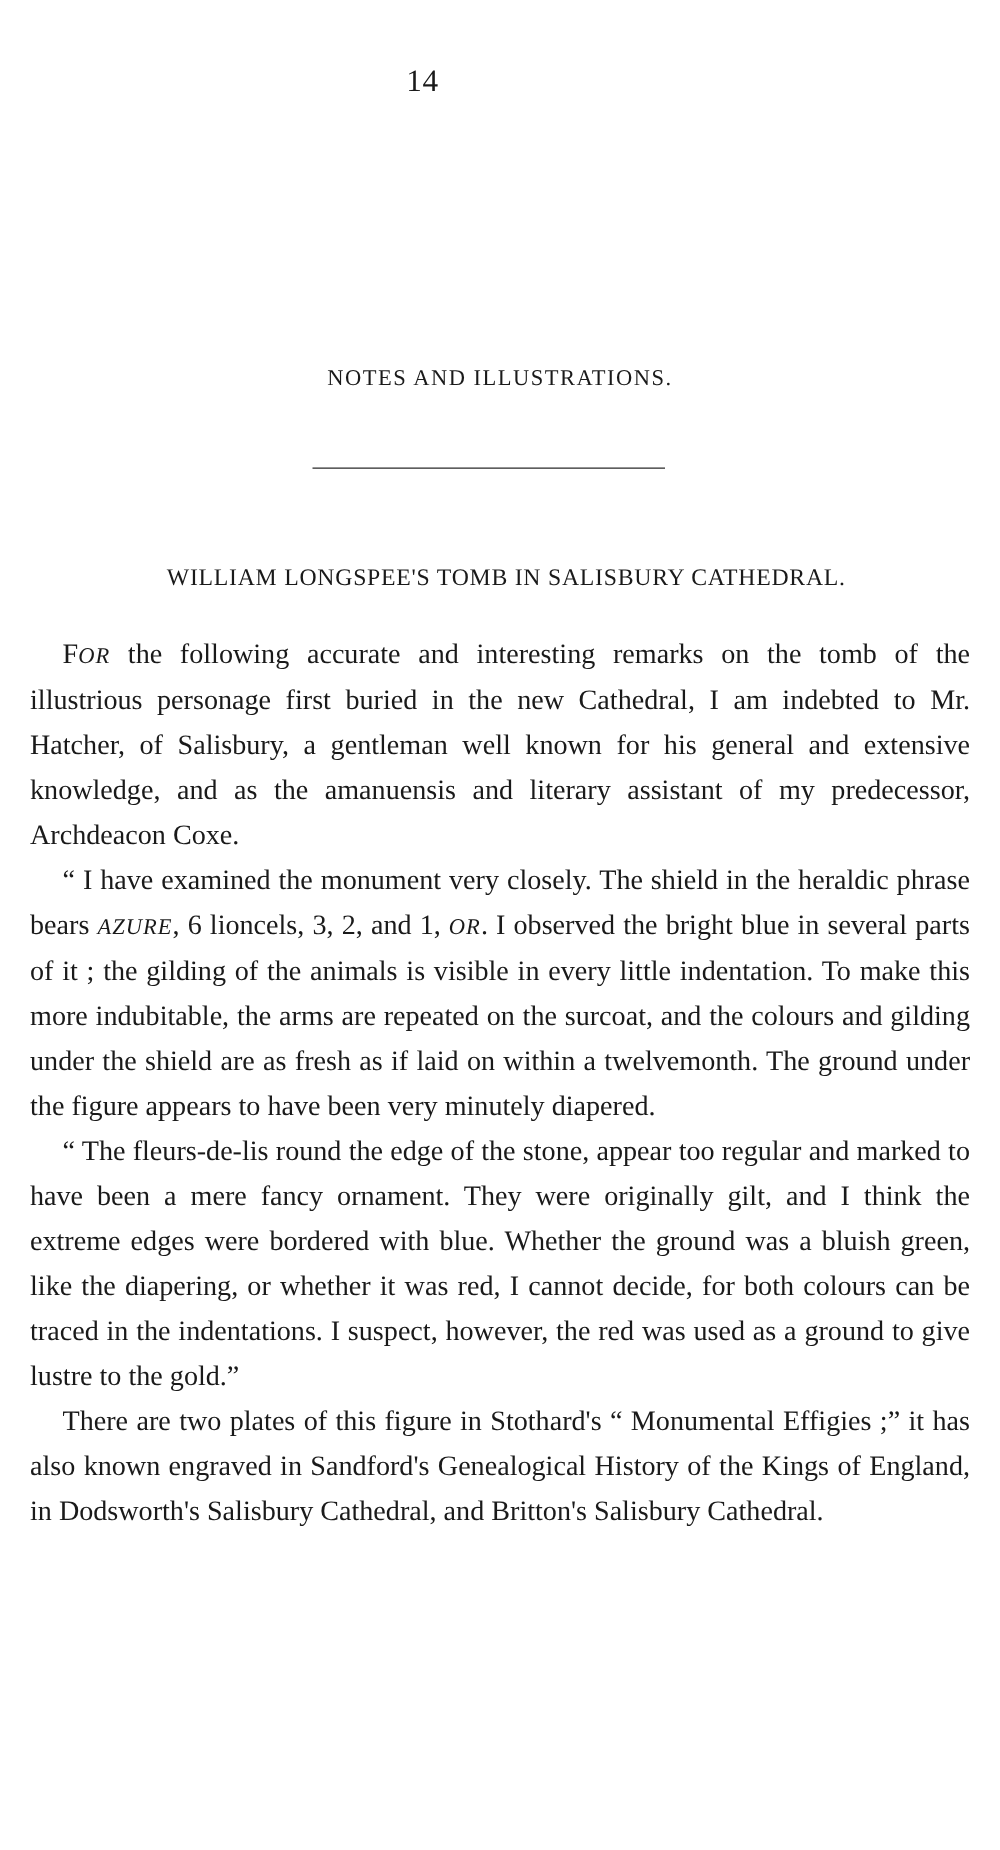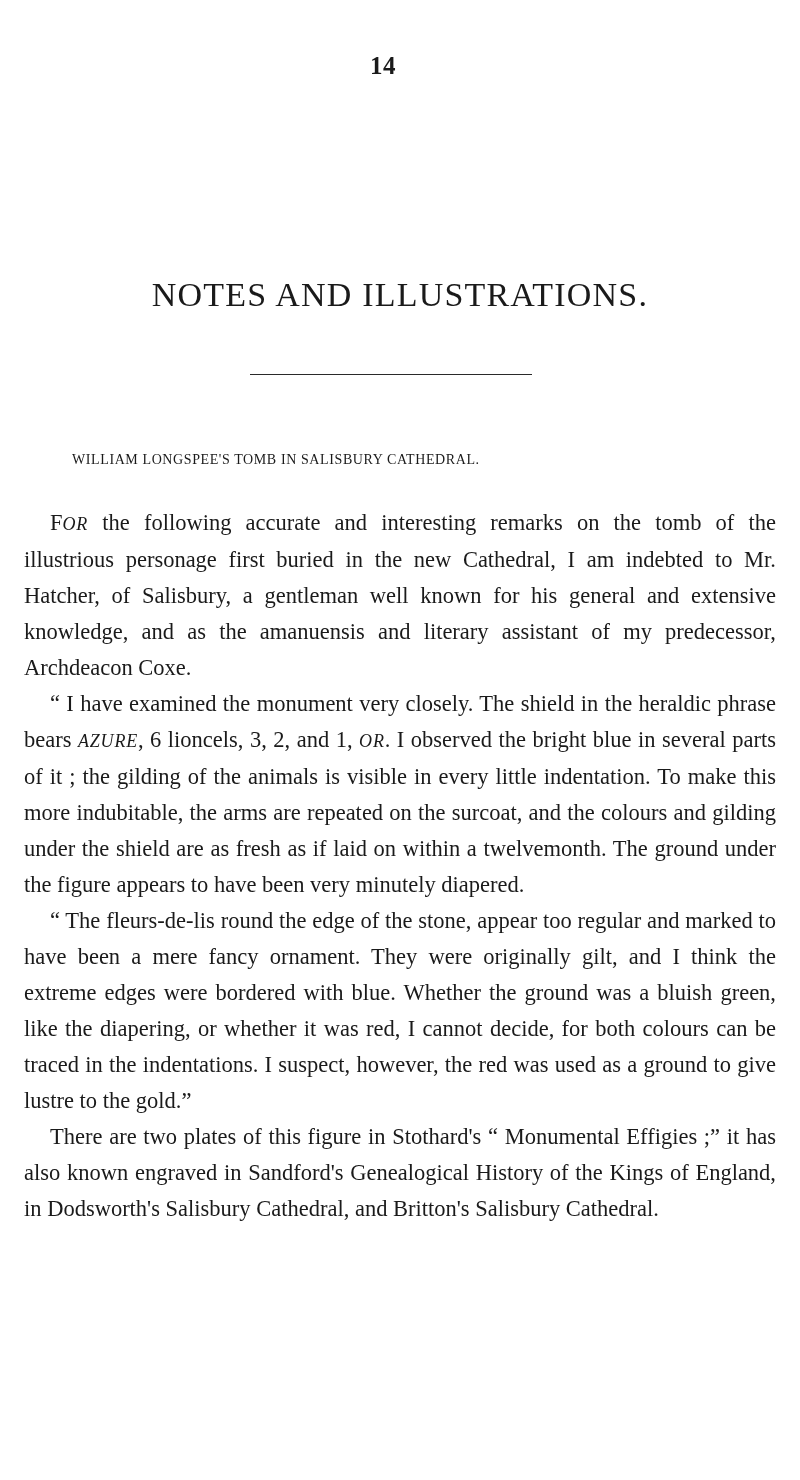--- a/index.html
+++ b/index.html
@@ -16,51 +16,50 @@
     color: #1a1a1a;
     overflow: hidden;
   }
   .page-number {
     position: absolute;
     top: 52px;
     left: 0;
     width: 676px;
     text-align: center;
     font-family: "Liberation Serif", serif;
-    font-weight: bold;
+    font-weight: normal;
     font-size: 25px;
     letter-spacing: 0.5px;
-    margin-left: 45px;
   }
   .section-title {
     position: absolute;
-    top: 276px;
+    top: 292px;
     left: 0;
     width: 800px;
     text-align: center;
-    font-size: 34px;
+    font-size: 18px;
     letter-spacing: 1.2px;
     font-weight: normal;
   }
   .rule {
     position: absolute;
     top: 374px;
     left: 250px;
     width: 282px;
     height: 0;
     border-top: 1.5px solid #2a2a2a;
   }
   .subhead {
     position: absolute;
     top: 452px;
-    left: 72px;
+    left: 55px;
     width: 700px;
-    font-size: 14px;
+    font-size: 19px;
     letter-spacing: 1.7px;
-    text-align: left;
+    text-align: center;
     white-space: nowrap;
   }
   .body-text {
     position: absolute;
     top: 505px;
     left: 24px;
     width: 752px;
   }
   .para {
     font-size: 22.5px;

